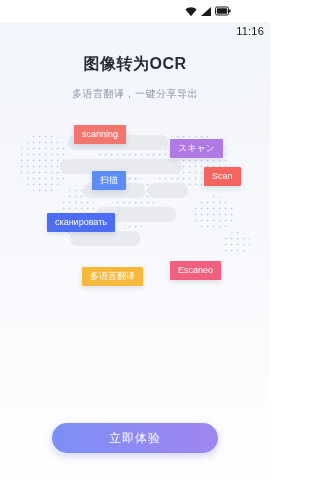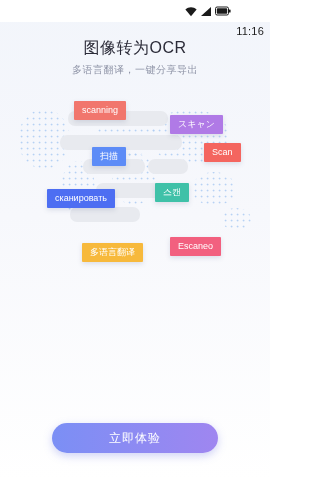--- a/index.html
+++ b/index.html
@@ -32,29 +32,29 @@
     font-size: 11px;
     color: #1b1b1b;
     letter-spacing: 0.2px;
     margin-left: 2px;
     margin-top: 39px;
   }
 
   
   .headline {
     text-align: center;
-    margin-top: 16px;
+    margin-top: 32px;
     font-size: 16px;
-    font-weight: normal;
+    font-weight: bold;
     color: #2b2b38;
     letter-spacing: 0.5px;
   }
   .subhead {
     text-align: center;
-    margin-top: 4px;
+    margin-top: 12px;
     font-size: 10px;
     color: #8e93a6;
     letter-spacing: 0.5px;
   }
 
   
   .illus {
     position: relative;
     width: 270px;
     height: 215px;
@@ -176,21 +176,20 @@
     <div class="bar b2"></div>
     <div class="bar b3"></div>
     <div class="bar b4"></div>
     <div class="bar b5"></div>
     <div class="bar b6"></div>
 
     <div class="chip chip-scanning">scanning</div>
     <div class="chip chip-jp">スキャン</div>
     <div class="chip chip-cn">扫描</div>
     <div class="chip chip-scan">Scan</div>
-    <div class="chip chip-kr">스캔</div>
     <div class="chip chip-ru">сканировать</div>
     <div class="chip chip-escaneo">Escaneo</div>
     <div class="chip chip-th">多语言翻译</div>
   </div>
 
   <button class="cta">立即体验</button>
 
 </div>
 
 </body></html>

